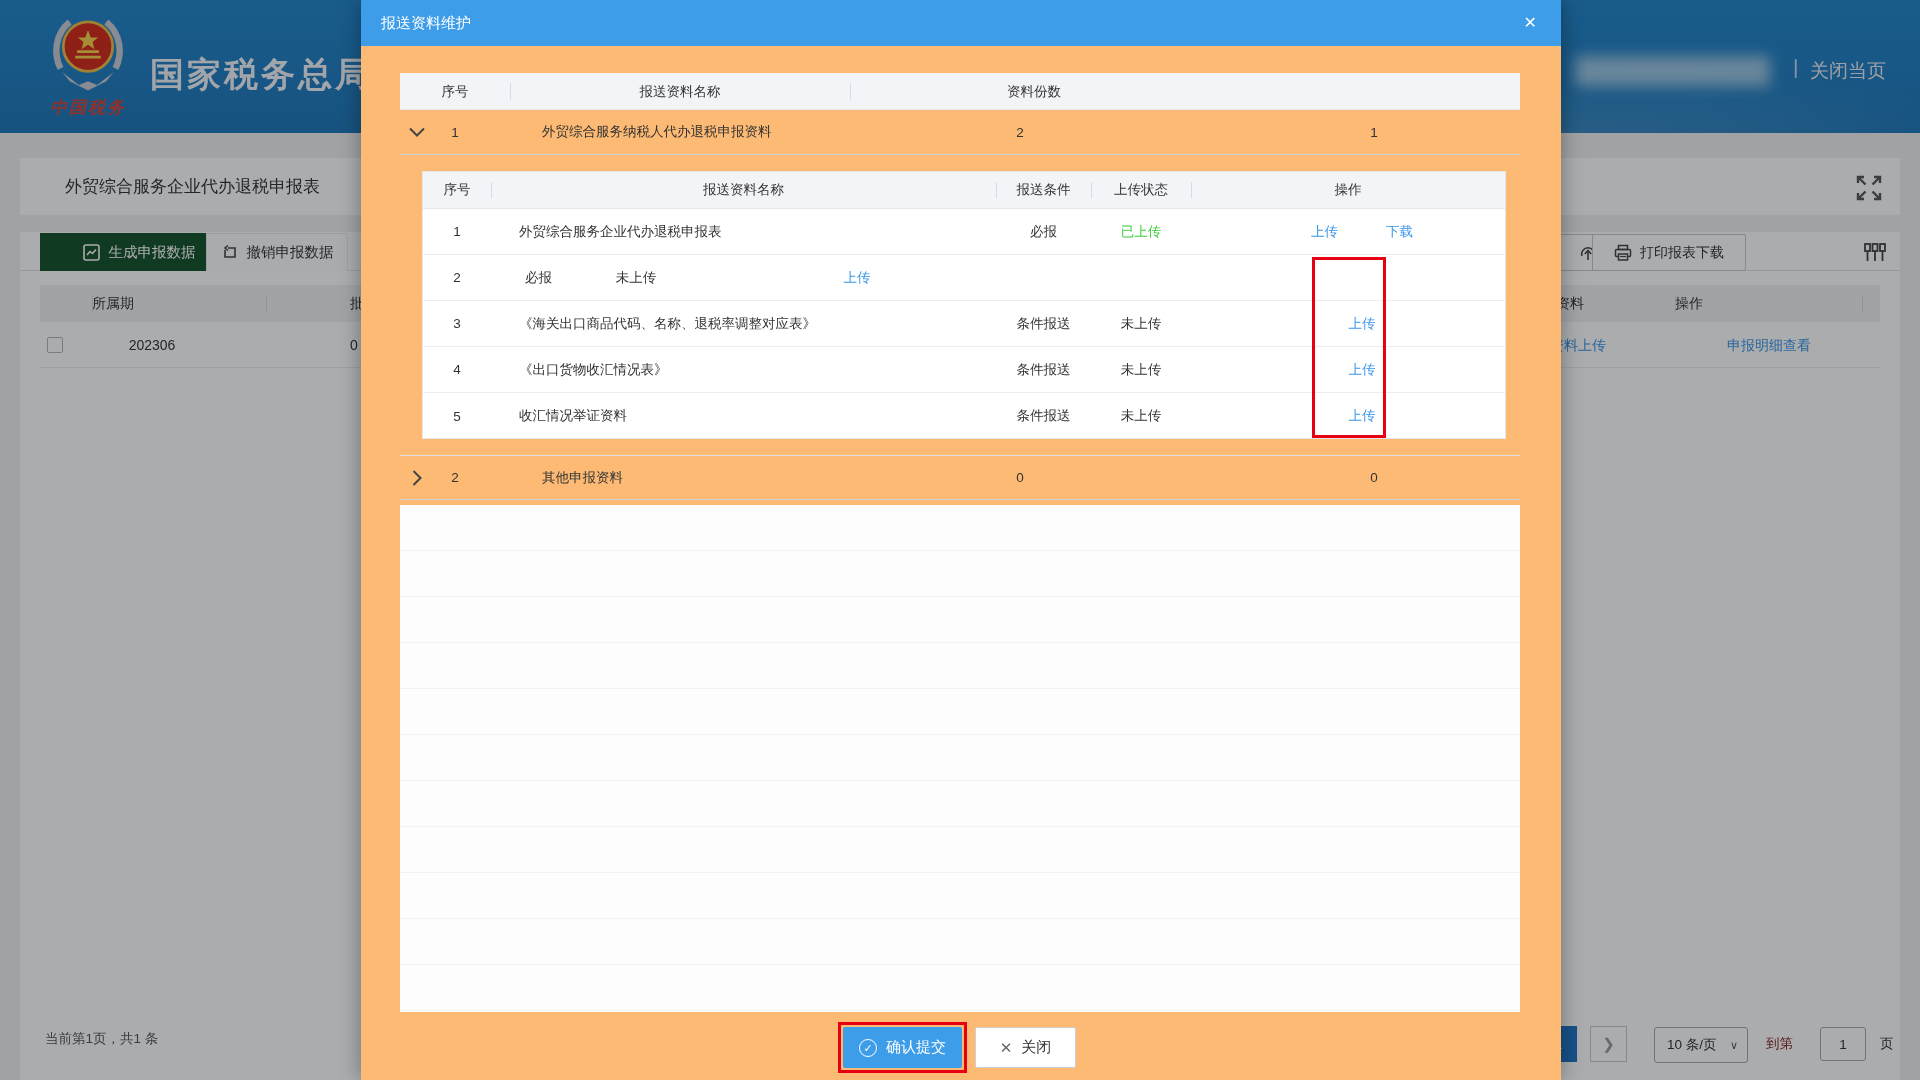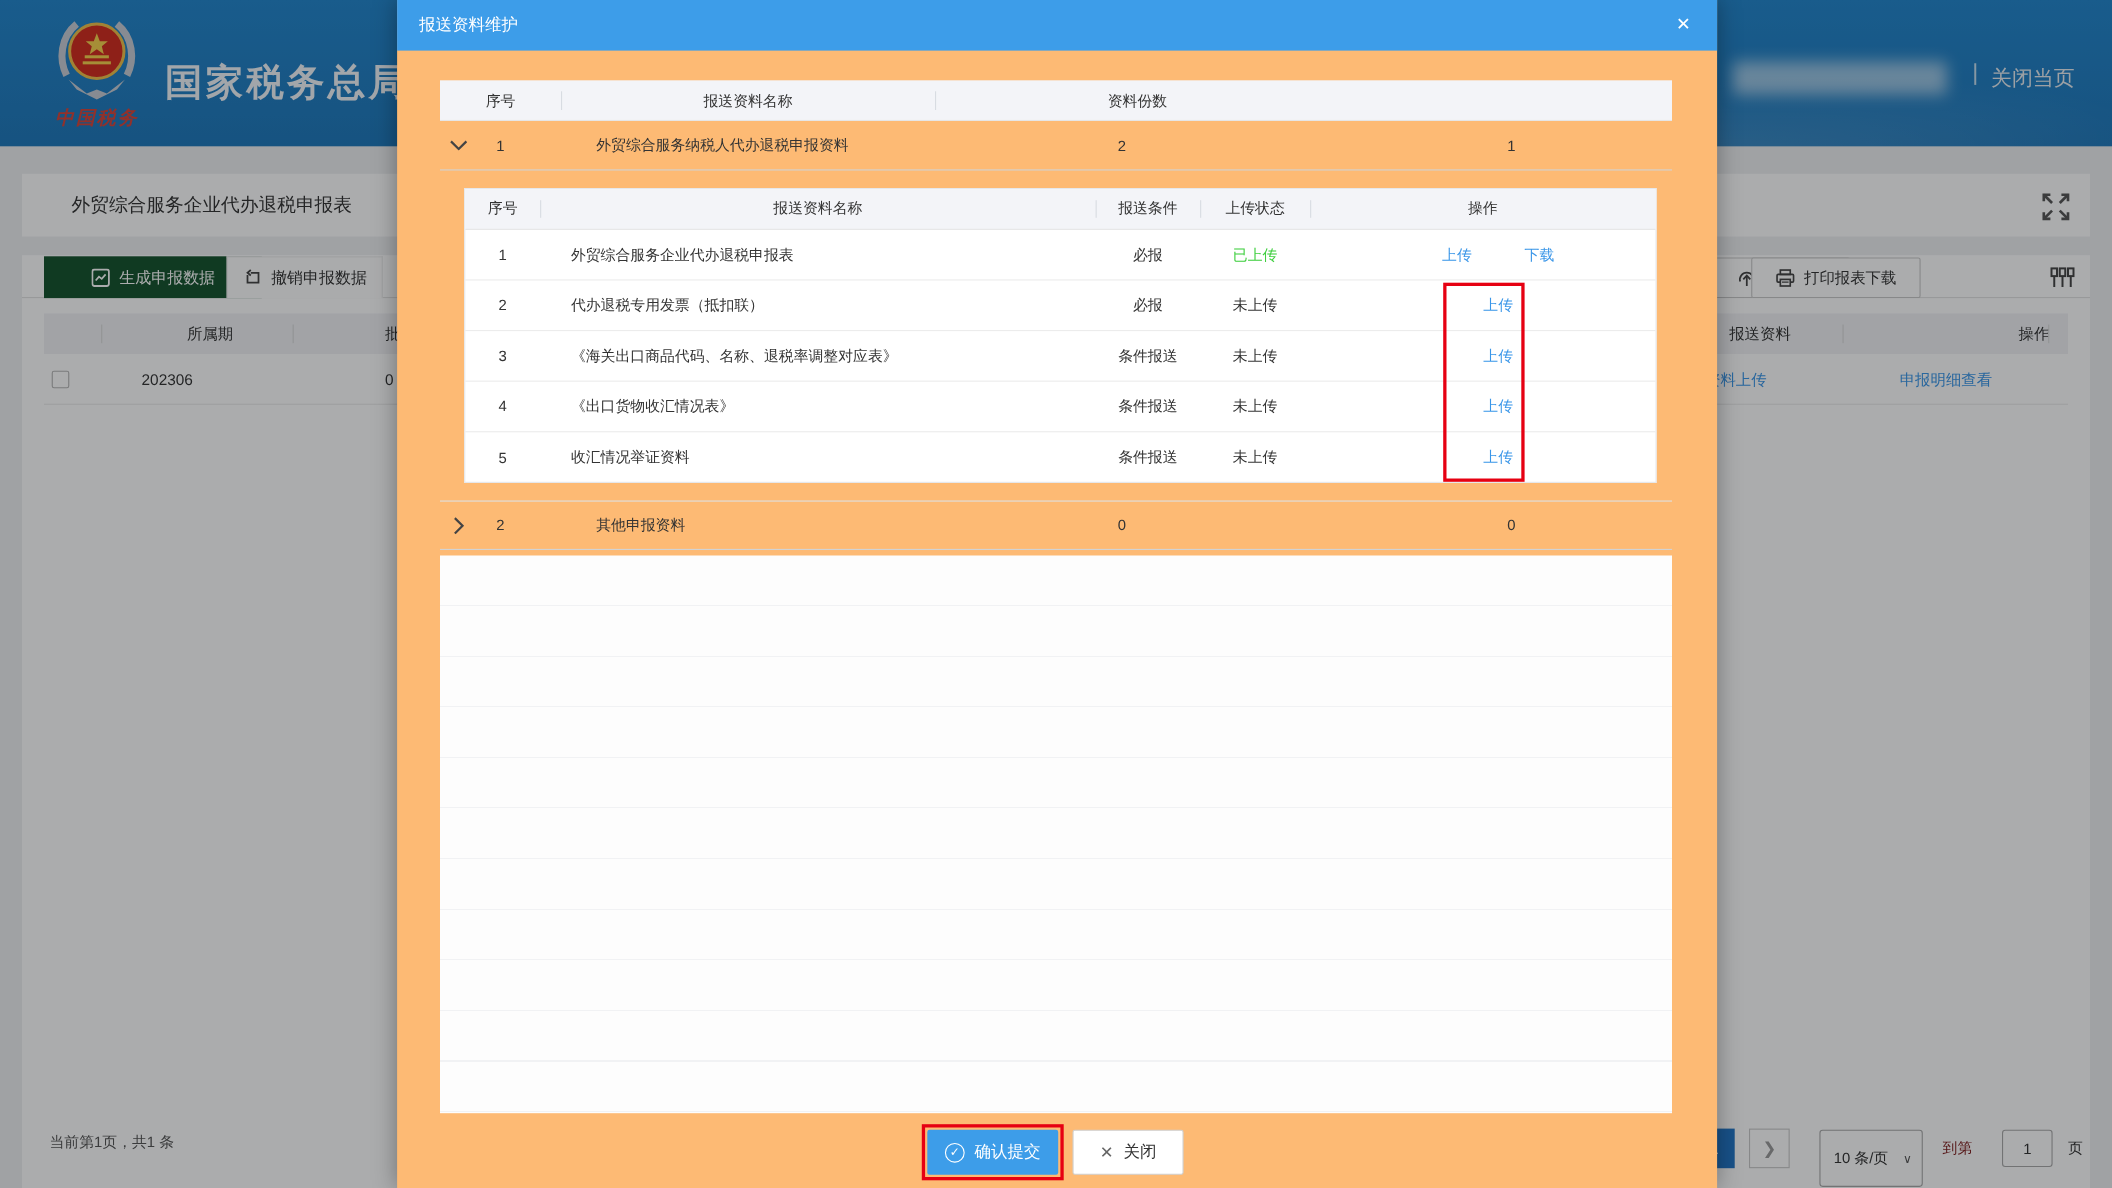--- a/index.html
+++ b/index.html
@@ -32,34 +32,34 @@
   .tab-active { left:40px; width:198px; background:#14532d; color:#fff;align-items:center; }
   .tab-idle { left:206px; width:142px; background:#fefefe; color:#333; border:1px solid #ececec; border-bottom:none; }
 
   .tool-btn { position:absolute; top:234px; height:37px; background:#fff; border:1px solid #c9c9c9; border-radius:2px;
     display:flex; align-items:center; justify-content:center; gap:8px; font-size:14px; color:#333; cursor:pointer; }
   .btn-submit { left:1558px; width:124px; }
   .btn-print { left:1592px; width:154px; }
   .grid-icon { position:absolute; left:1862px; top:240px; width:26px; height:26px; cursor:pointer; }
 
   .bg-thead { position:absolute; left:40px; top:285px; width:1840px; height:37px; background:#f1f2f5; font-size:14px; color:#333; }
-  .bg-th { position:absolute; top:0; line-height:37px; text-align:right; }
+  .bg-th { position:absolute; top:0; line-height:37px; text-align:left; }
   .bg-vdiv { position:absolute; top:10px; width:1px; height:17px; background:#d9d9d9; }
   .bg-row { position:absolute; left:40px; top:322px; width:1840px; height:46px; border-bottom:1px solid #ececec;
     font-size:14px; color:#333; background:#fff; }
   .bg-td { position:absolute; top:0; line-height:46px; text-align:center; }
   .checkbox { position:absolute; width:16px; height:16px; border:1px solid #b5b5b5; background:#fff; border-radius:2px; cursor:pointer; }
   .blue-link { color:#3a96e8; cursor:pointer; }
 
   .pg-summary { position:absolute; left:45px; top:1030px; font-size:13.5px; color:#555; }
   .pg-page { position:absolute; left:1540px; top:1026px; width:37px; height:36px; background:#2176c7; color:#fff;
     font-size:14px; display:flex; align-items:center; justify-content:center; cursor:pointer; }
   .pg-next { position:absolute; left:1590px; top:1026px; width:37px; height:36px; background:#fff; border:1px solid #c9c9c9;
     color:#9a9a9a; font-size:15px; display:flex; align-items:center; justify-content:center; cursor:pointer; }
-  .pg-size { position:absolute; left:1654px; top:1027px; width:94px; height:52px; background:#fff; border:1px solid #a9a9a9;
+  .pg-size { position:absolute; left:1654px; top:1027px; width:94px; height:36px; background:#fff; border:1px solid #a9a9a9;
     border-radius:3px; font-size:13.5px; display:flex; align-items:center; justify-content:space-between;
     padding:0 9px 0 12px; cursor:pointer; }
   .pg-size .arr { font-size:11px; color:#555; }
   .pg-goto { position:absolute; left:1766px; top:1035px; font-size:13.5px; color:#7f1d1d; }
   .pg-input { position:absolute; left:1820px; top:1027px; width:46px; height:34px; border:1px solid #a9a9a9; border-radius:3px;
     text-align:center; font-size:13.5px; color:#333; background:#fff; font-family:inherit; }
   .pg-unit { position:absolute; left:1880px; top:1035px; font-size:13.5px; color:#333; }
 
   
   .overlay { position:absolute; inset:0; background:rgba(10,12,16,.34); z-index:5; }
@@ -276,21 +276,20 @@
         <div class="ic-cond">必报</div>
         <div class="ic-stat st-green">已上传</div>
         <div class="ic-ops">
           <span class="op-link">上传</span>
           <span class="op-link">下载</span>
         </div>
       </div>
 
       <div class="it-row">
         <div class="ic-seq">2</div>
-        <div class="ic-name">代办退税专用发票（抵扣联）</div>
         <div class="ic-cond">必报</div>
         <div class="ic-stat">未上传</div>
         <div class="ic-ops">
           <span class="op-link">上传</span>
         </div>
       </div>
 
       <div class="it-row">
         <div class="ic-seq">3</div>
         <div class="ic-name">《海关出口商品代码、名称、退税率调整对应表》</div>

